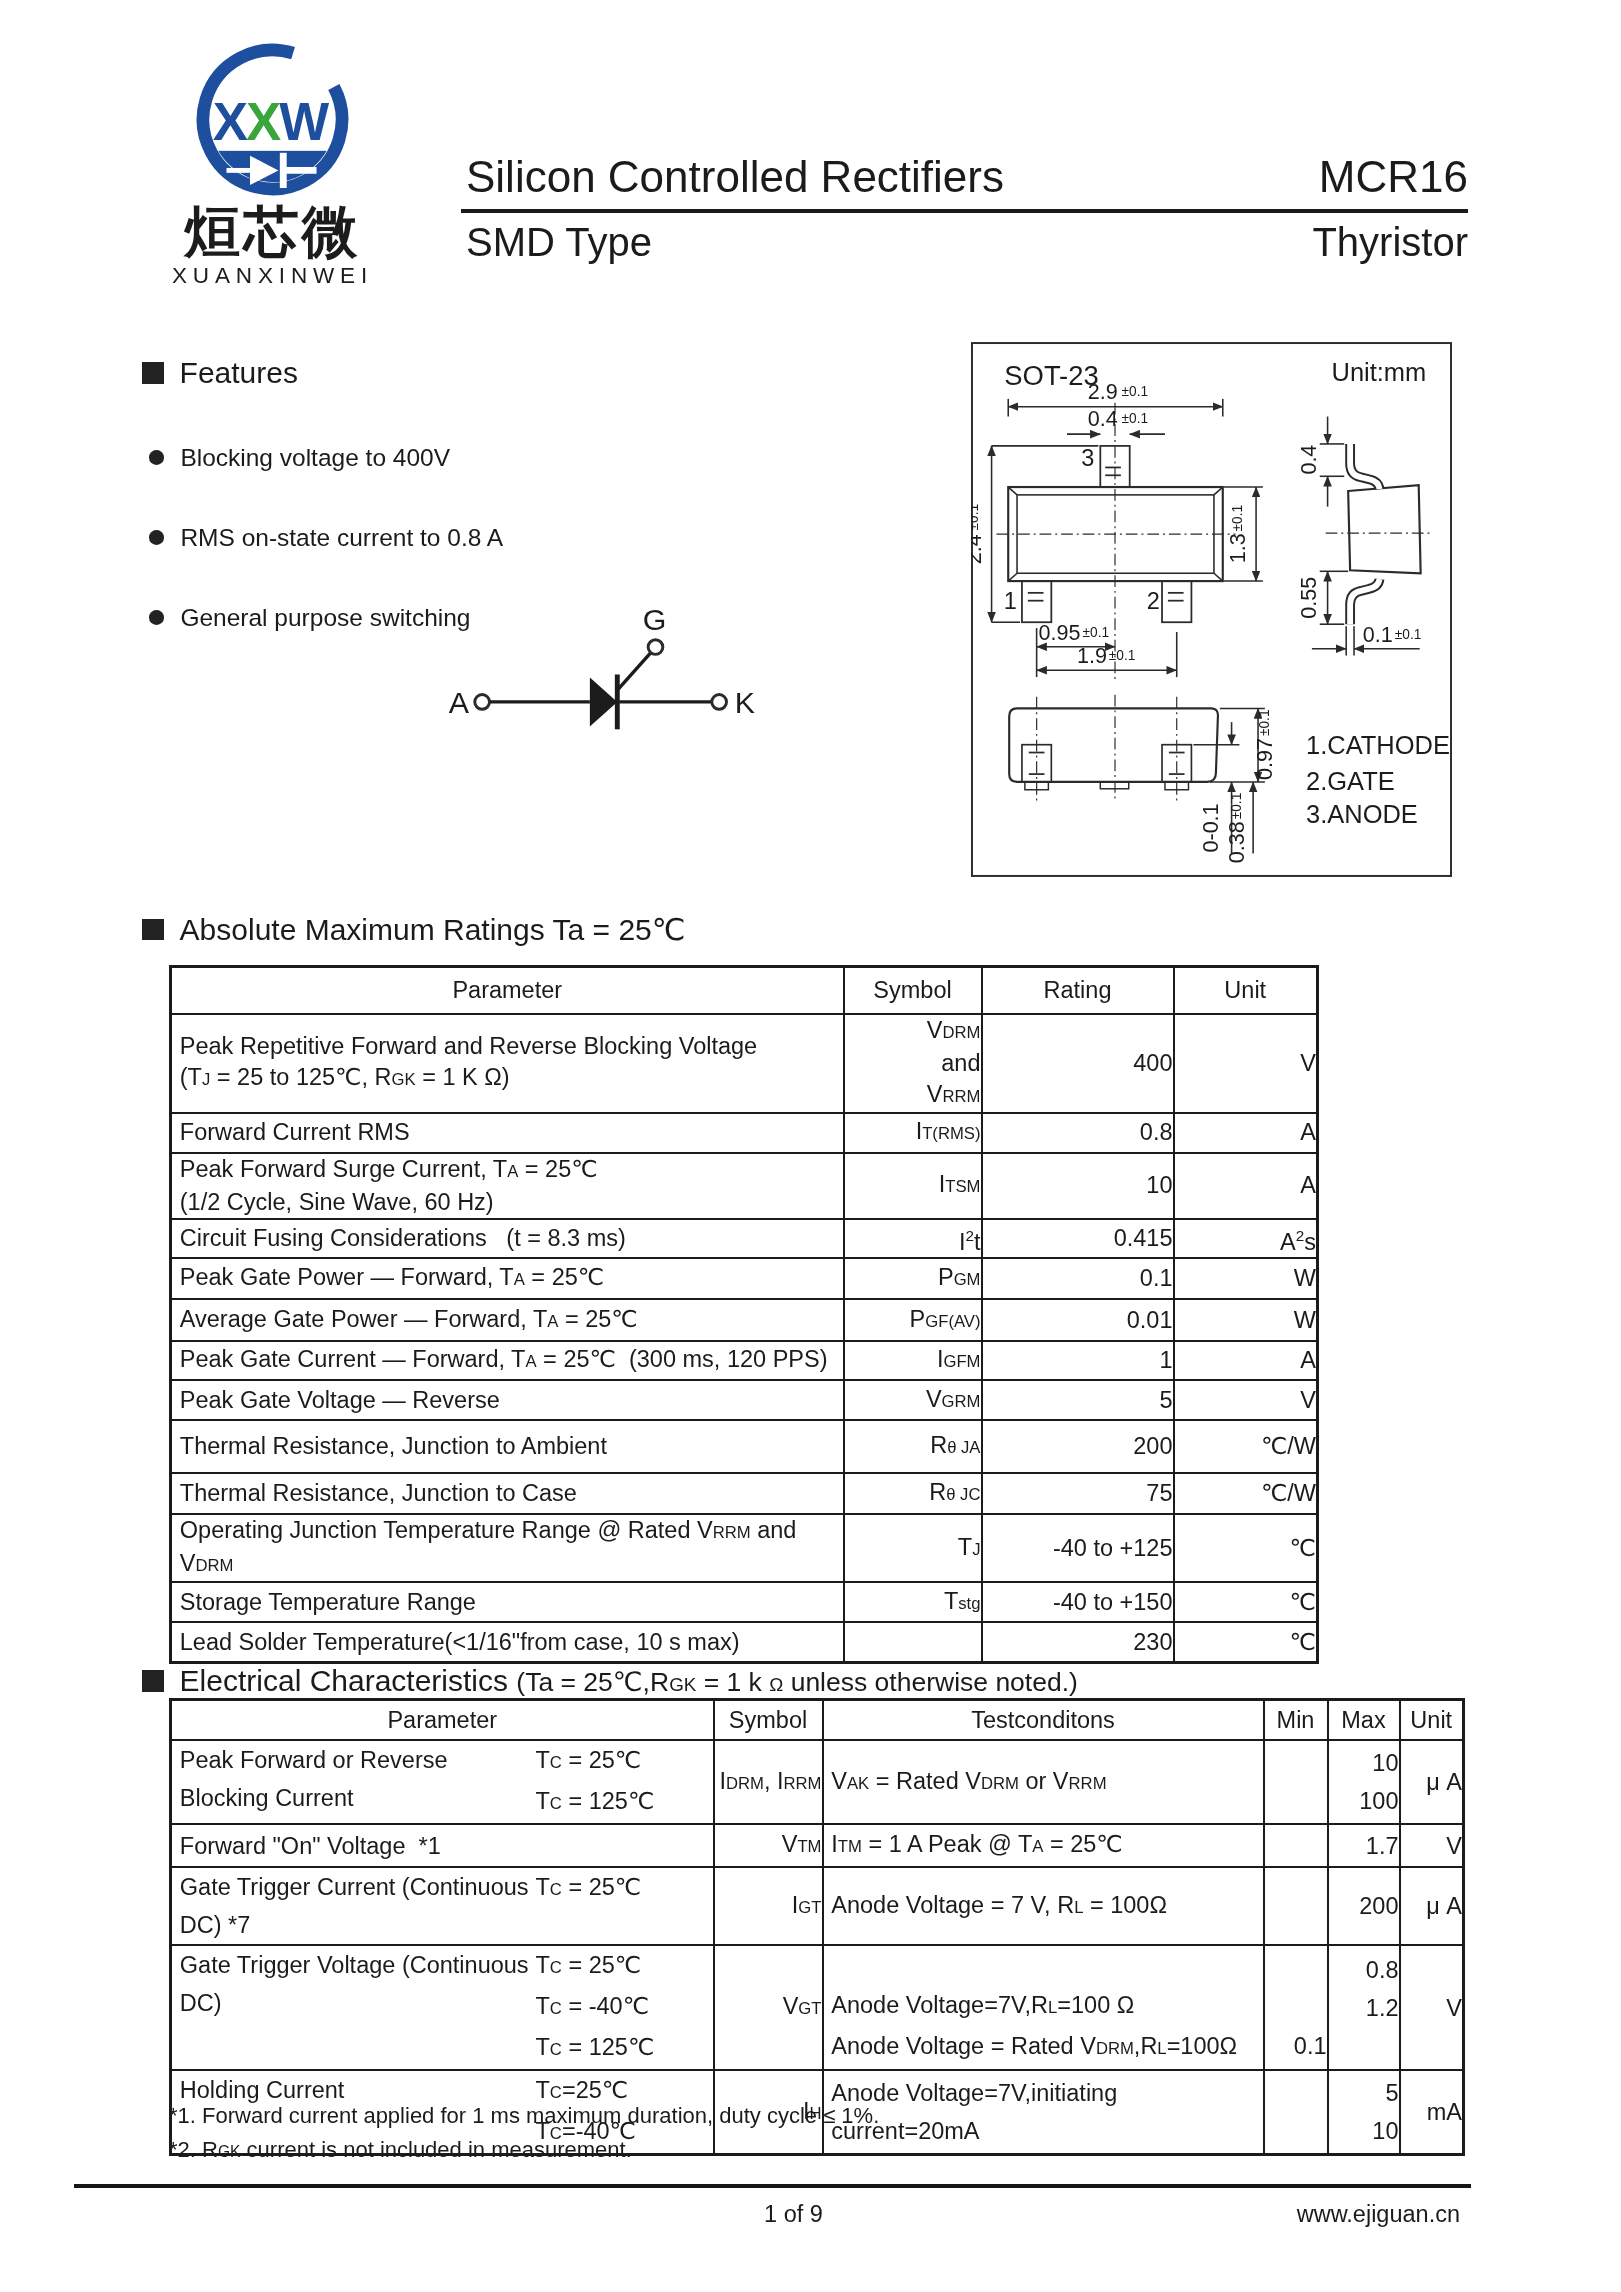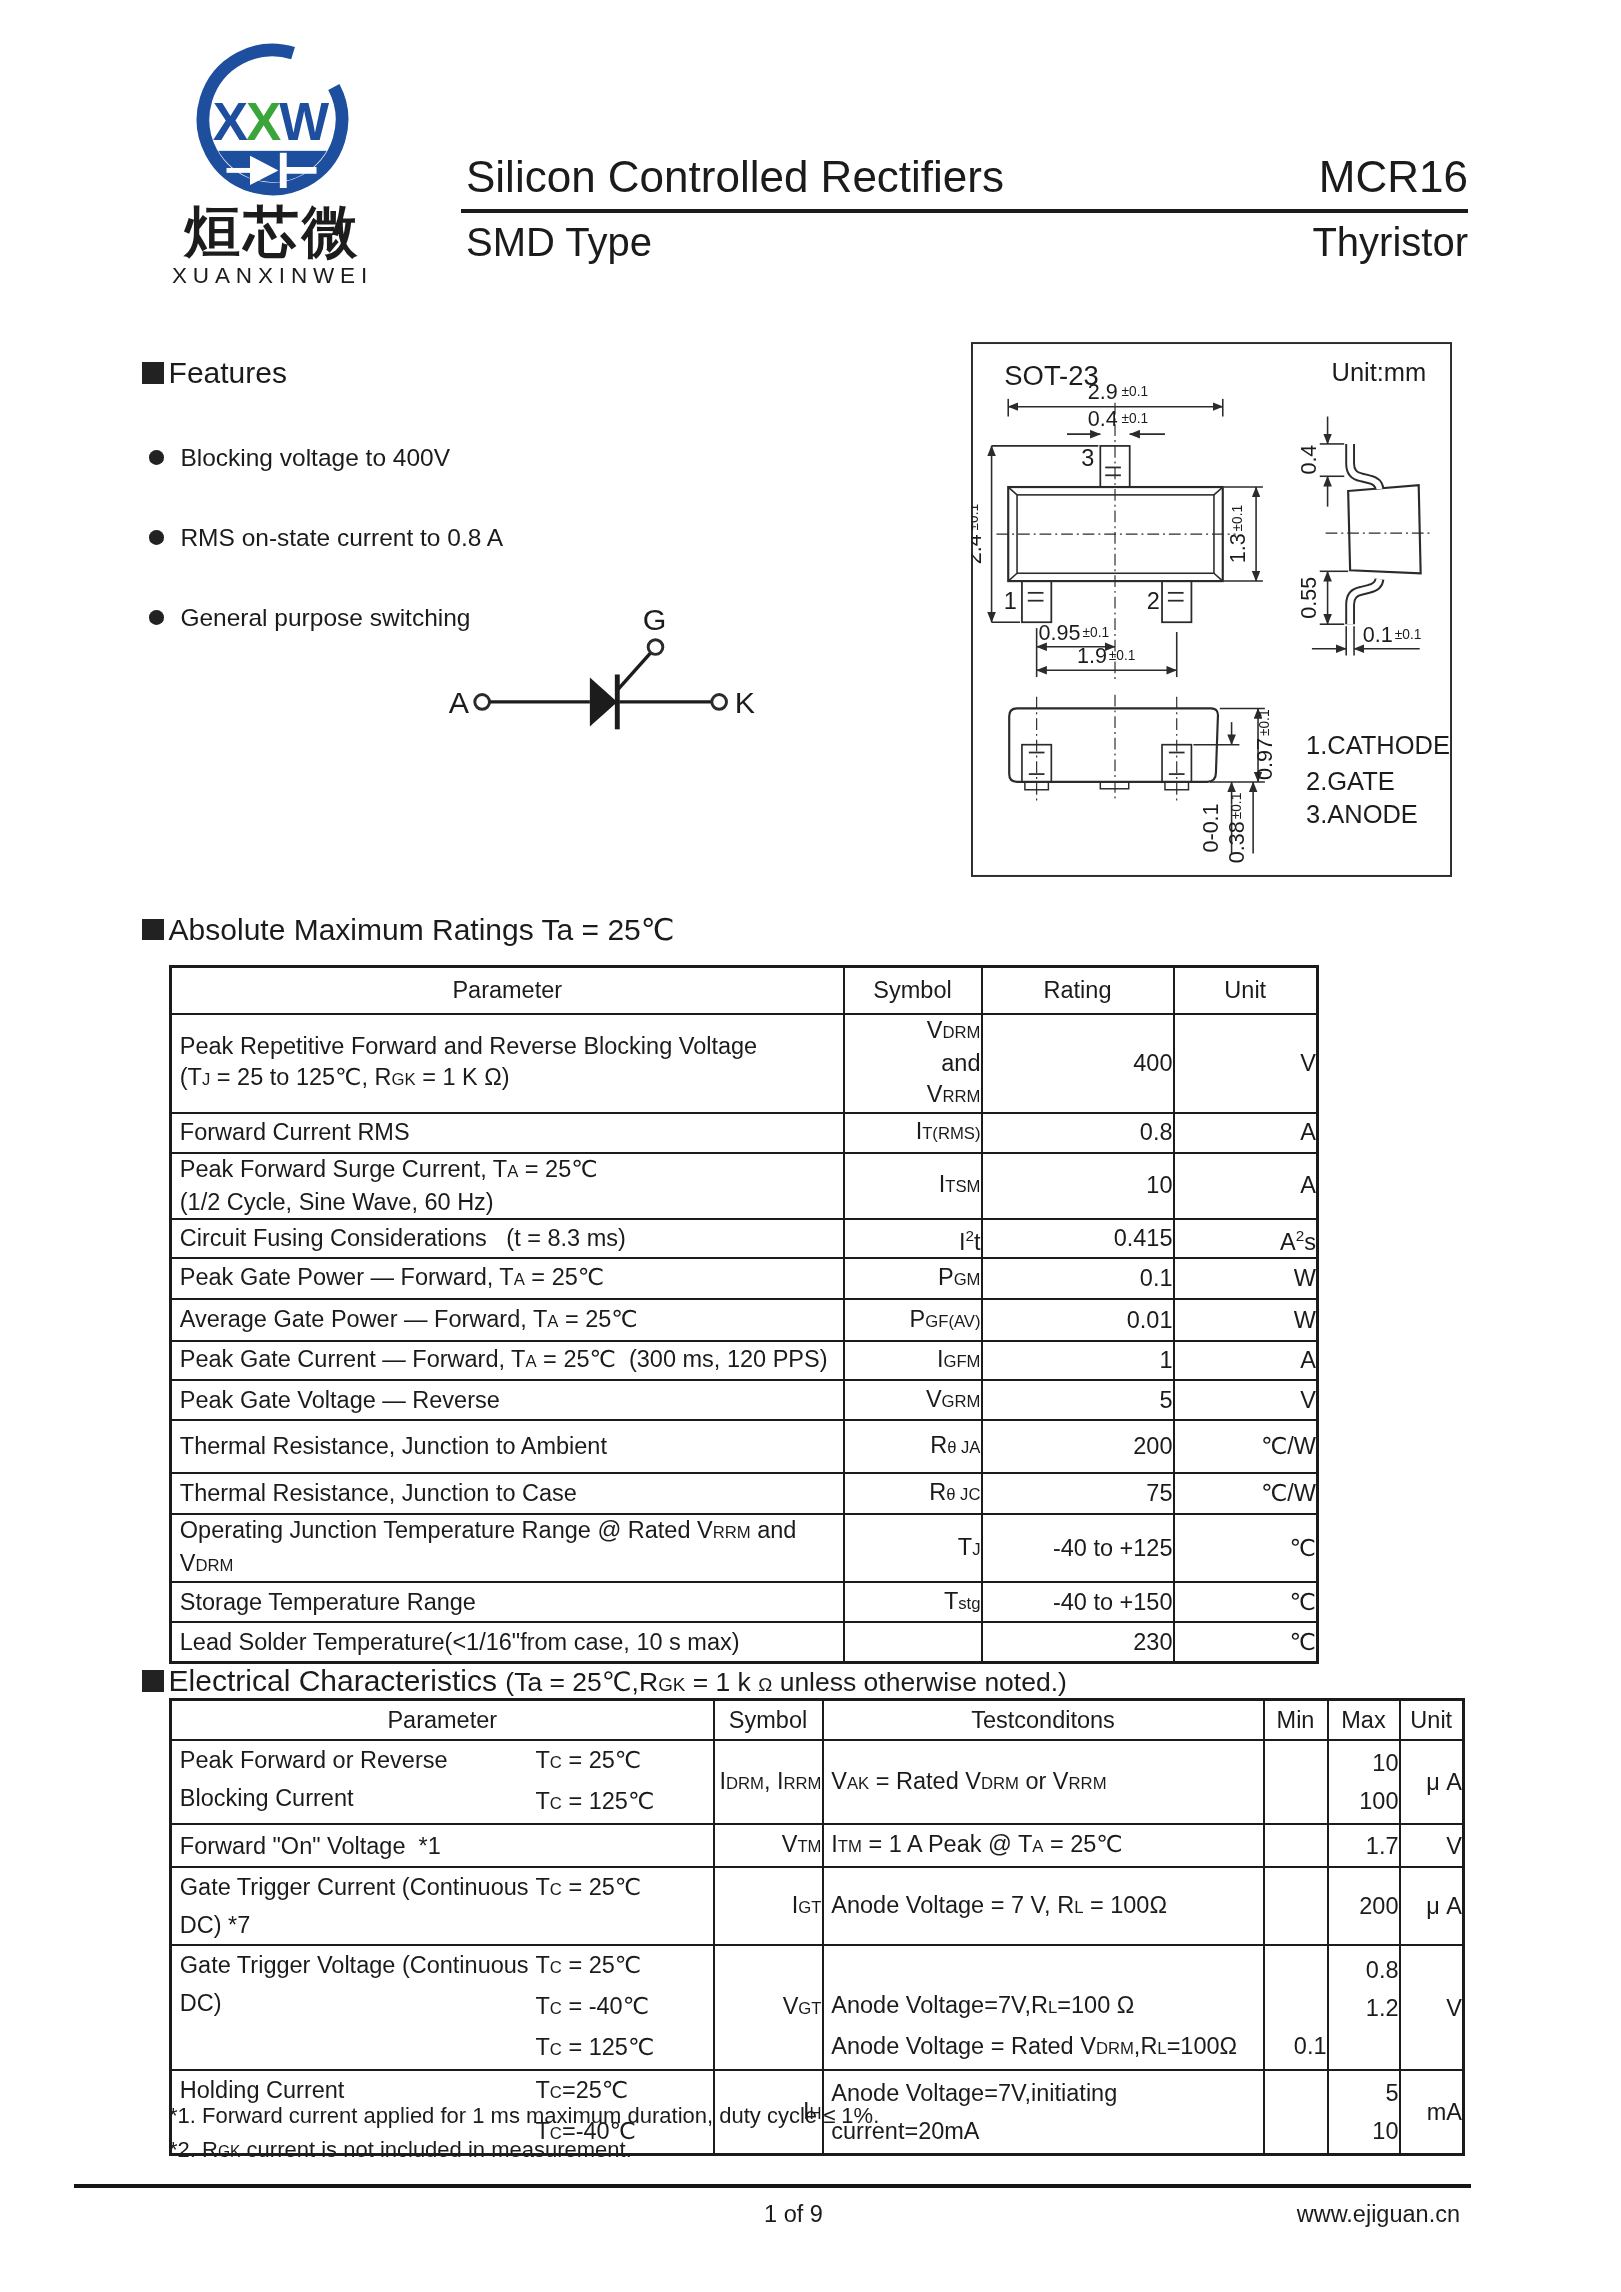--- a/index.html
+++ b/index.html
@@ -15,21 +15,21 @@
   .hdr-title{font-size:44px;letter-spacing:0;}
   .hdr-part{font-size:44px;}
   .hdr-sub{font-size:40px;}
   .hdr-type{font-size:40px;}
   .hdr-line{position:absolute;left:461px;top:209px;width:1007px;height:3.9px;background:#1b1b1b;}
 
   
   .logo-wrap{position:absolute;left:160px;top:41px;width:225px;height:250px;}
 
   
-  .sec-head{position:absolute;display:flex;align-items:center;gap:5px;}
+  .sec-head{position:absolute;display:flex;align-items:center;gap:16px;}
   .sec-square{width:21.6px;height:21.6px;background:#222;flex:none;}
   .sec-label{font-size:30px;white-space:nowrap;}
   .feat-list{position:absolute;left:149px;top:398px;}
   .feat-item{display:flex;align-items:center;gap:16.7px;height:41px;margin-top:39px;}
   .feat-dot{width:14.7px;height:14.7px;border-radius:50%;background:#222;flex:none;}
   .feat-text{font-size:24.5px;}
 
   
   table.dtable{border-collapse:collapse;table-layout:fixed;position:absolute;border:3.9px solid #1b1b1b;}
   table.dtable td{border:2.5px solid #1b1b1b;vertical-align:middle;white-space:pre-line;

